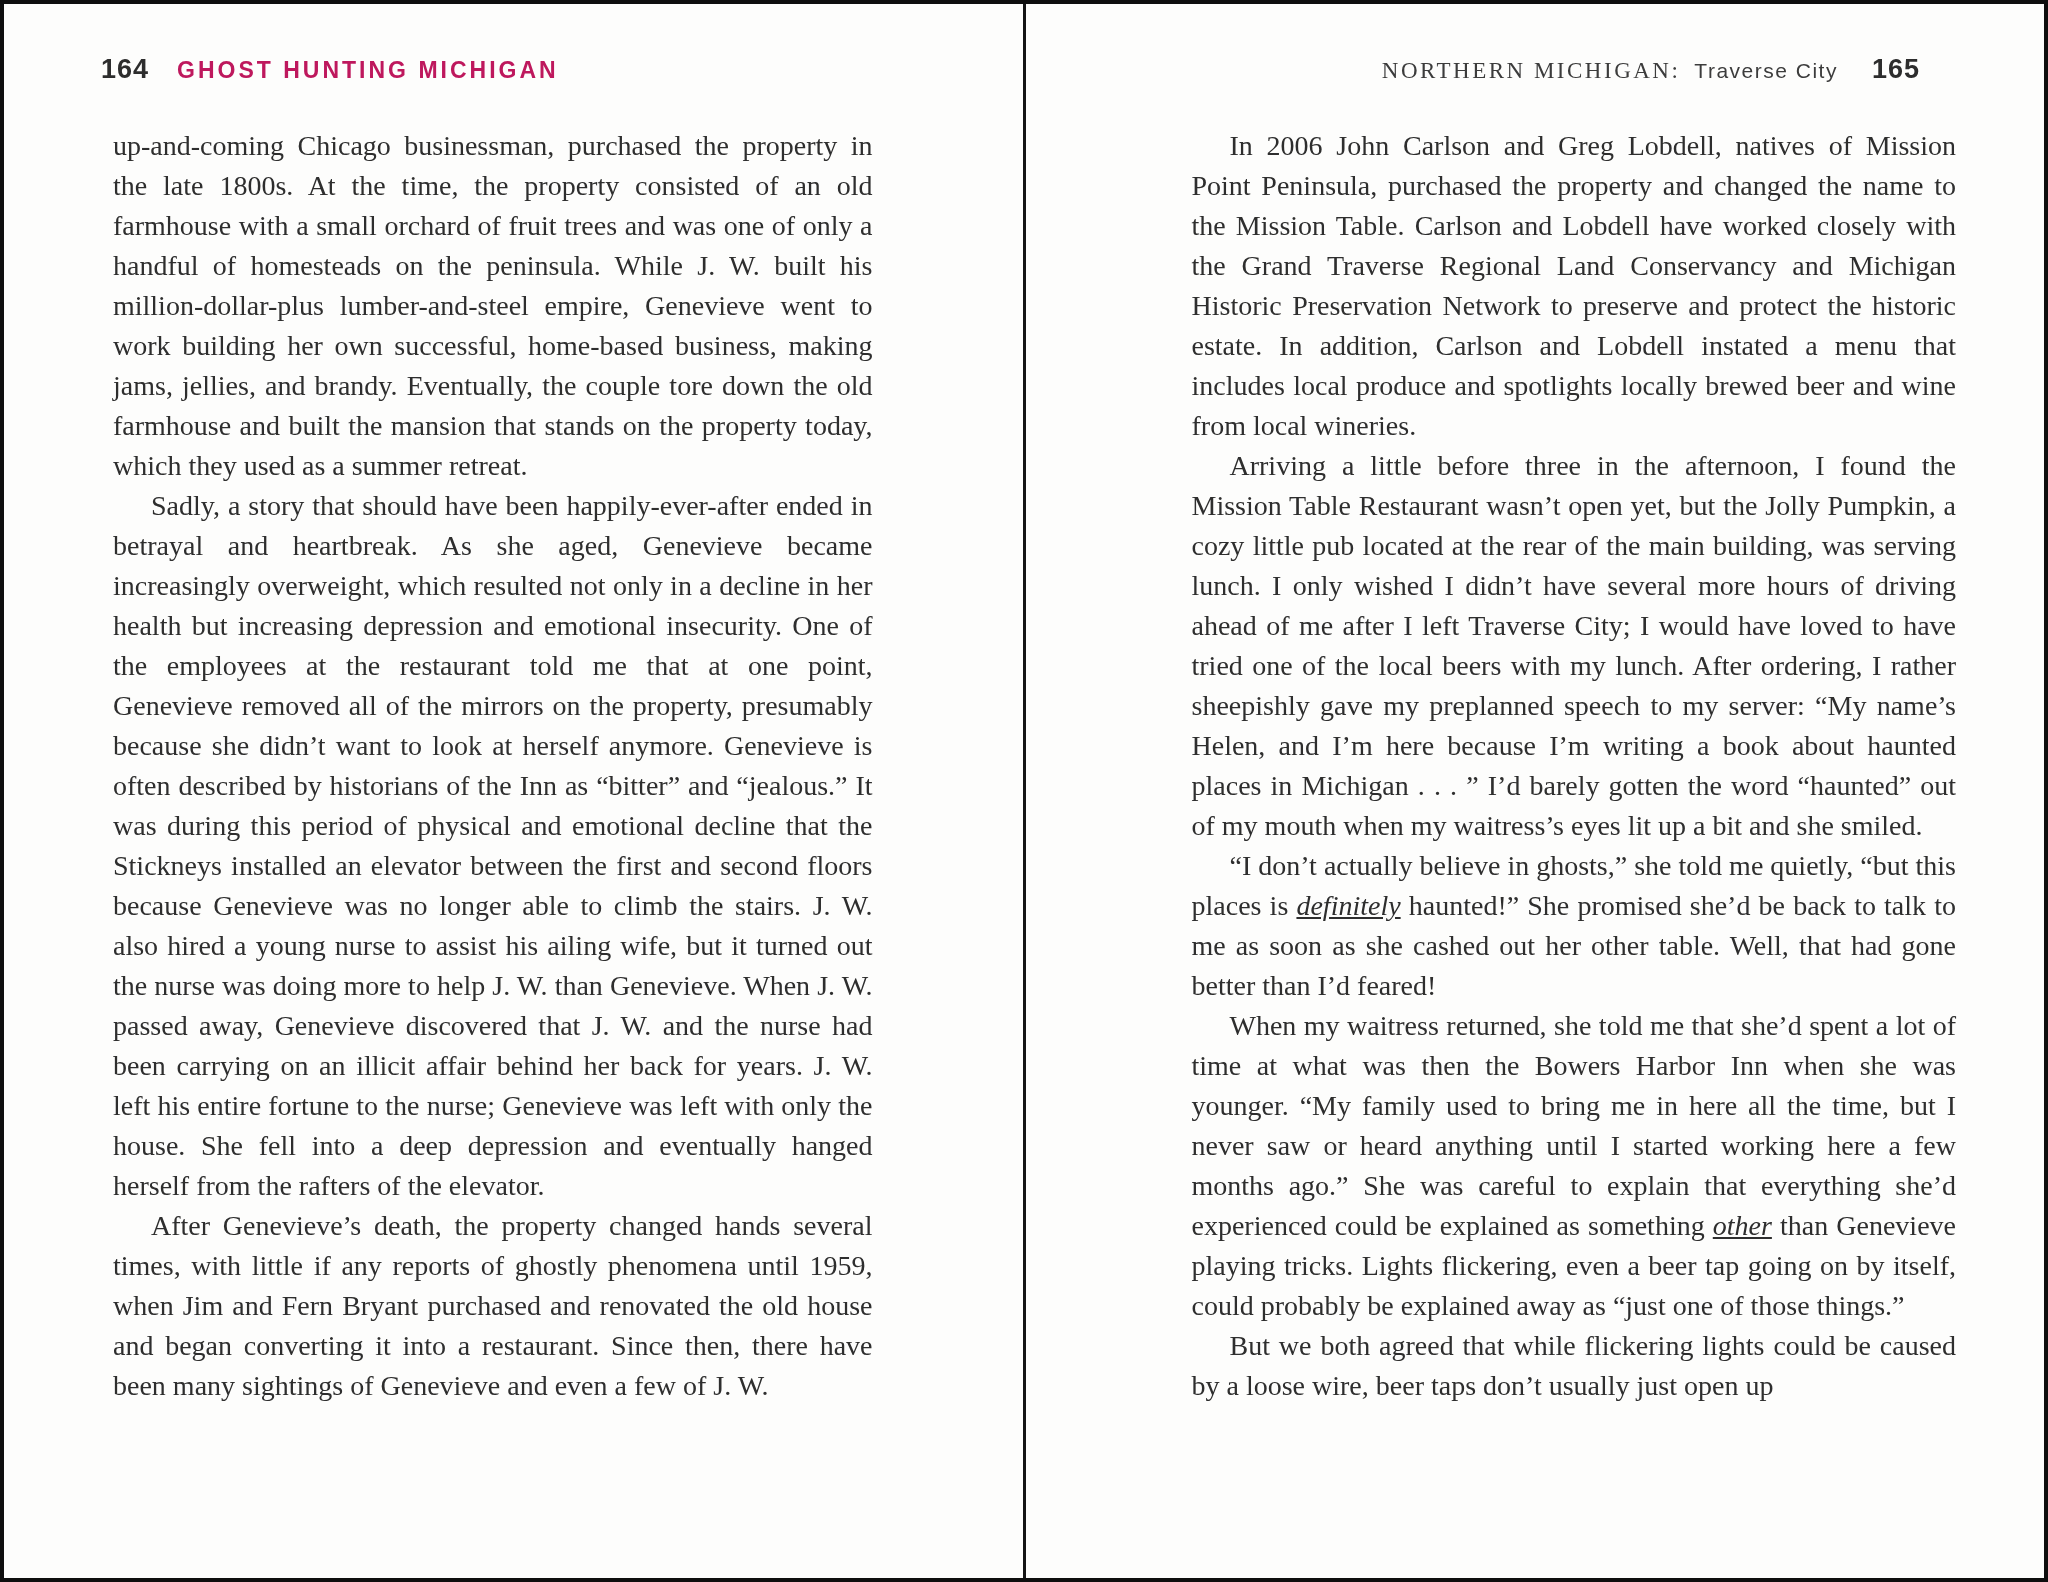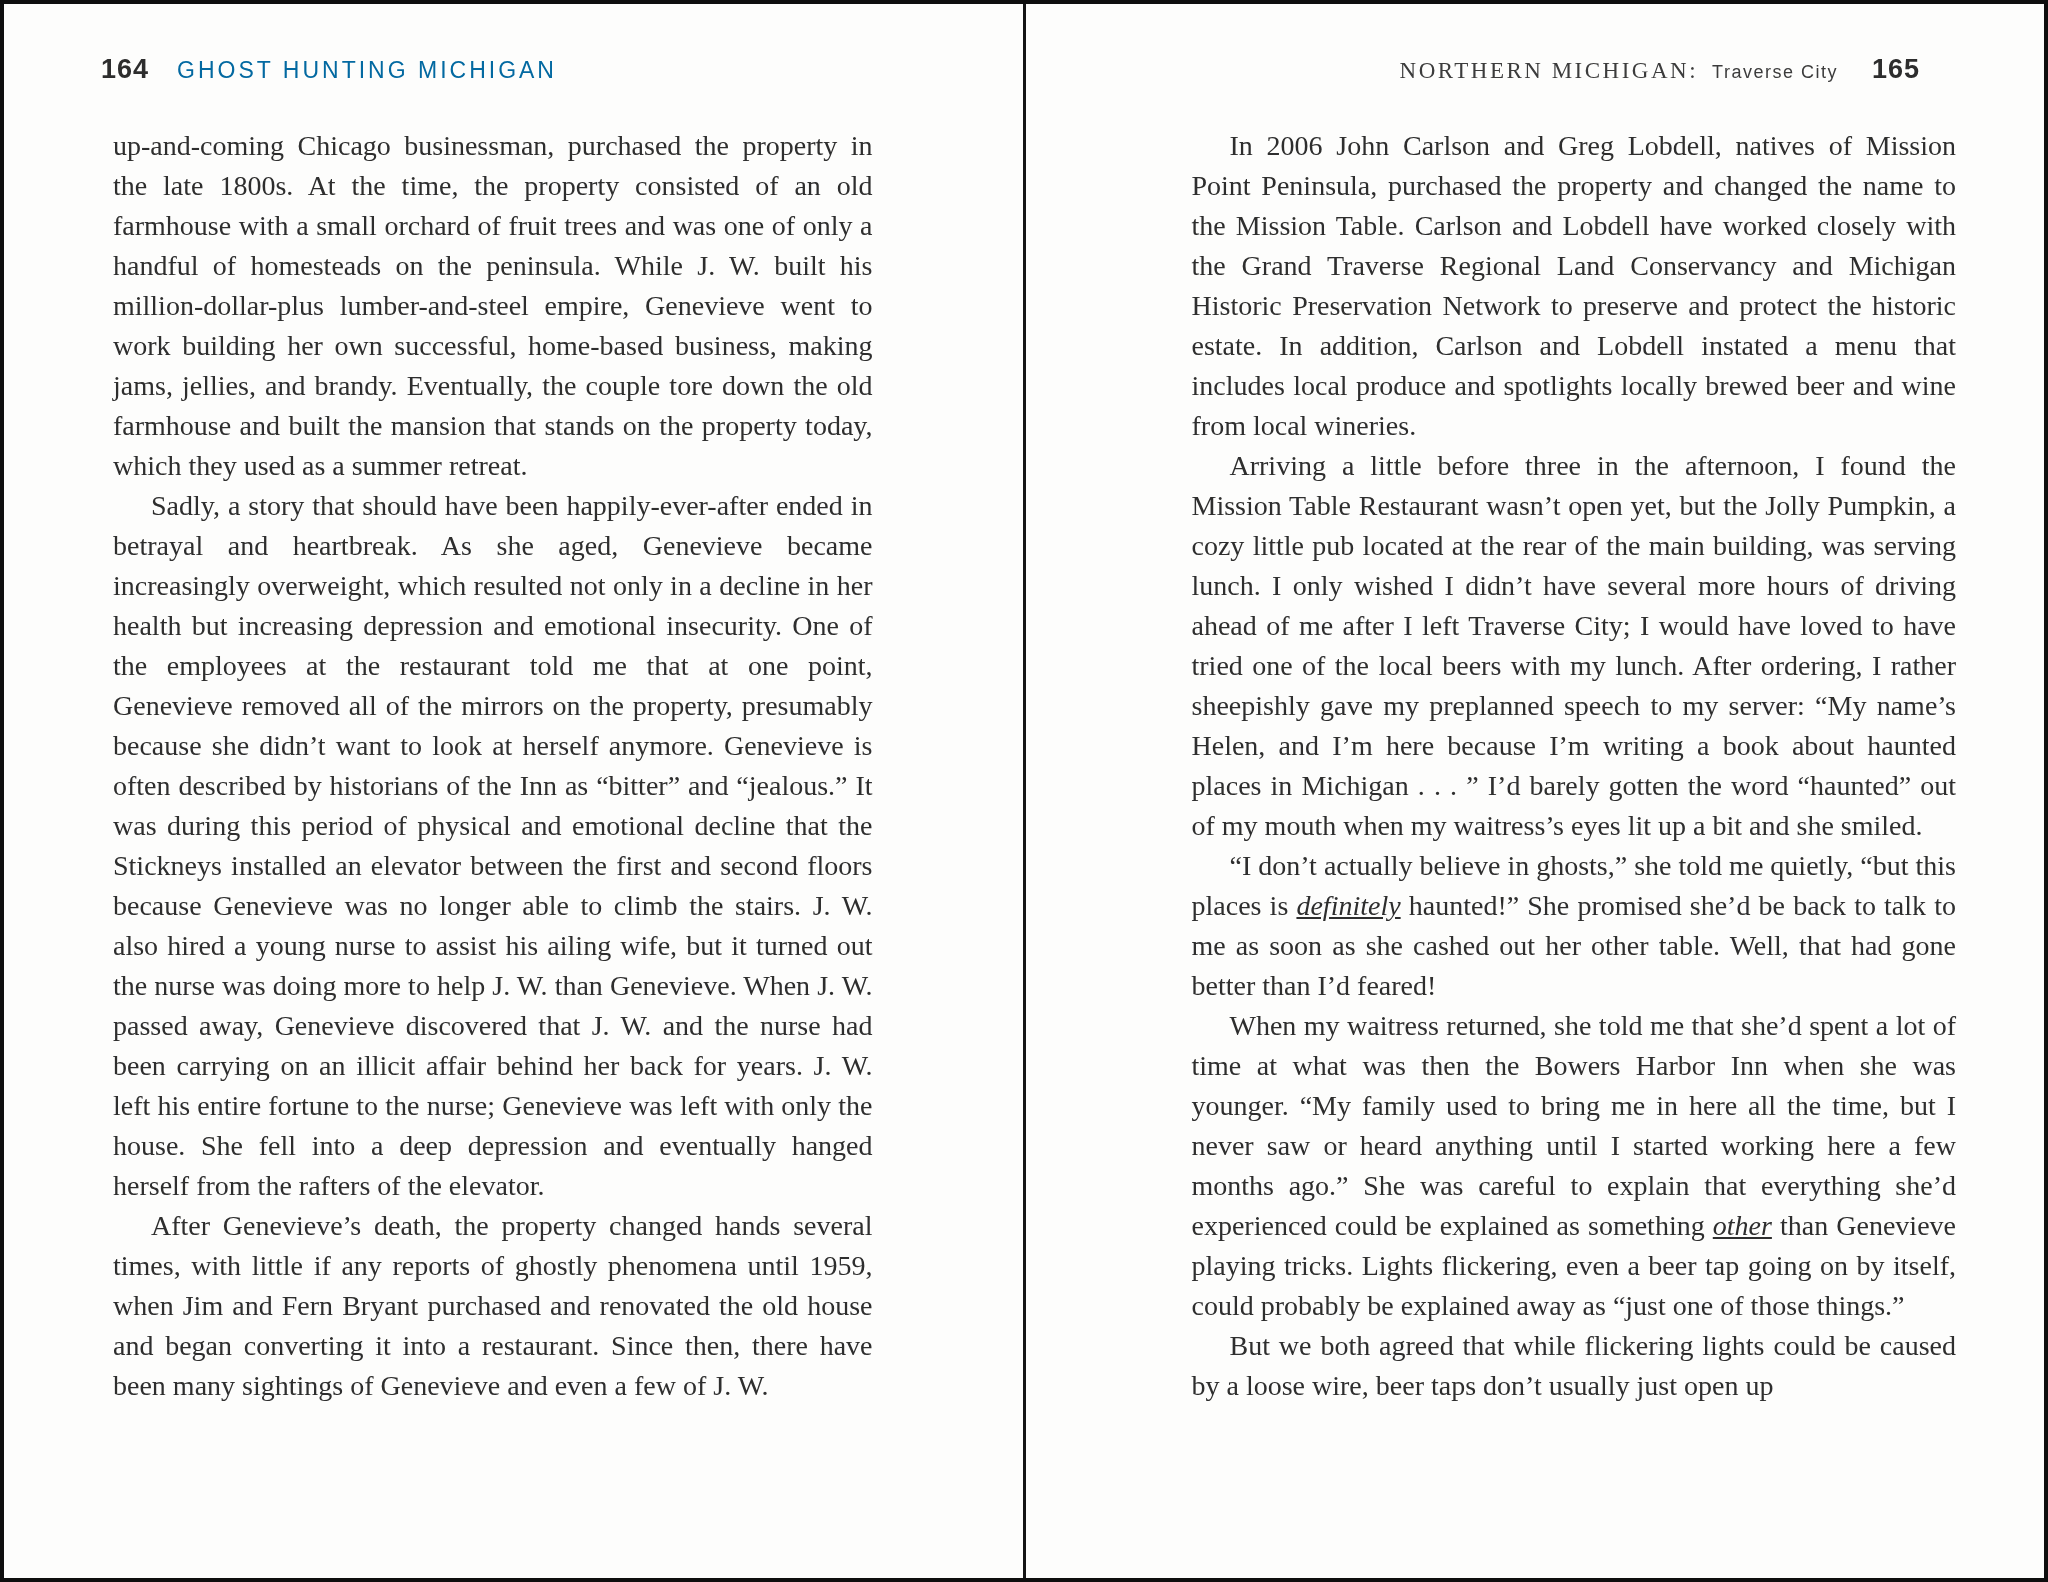--- a/index.html
+++ b/index.html
@@ -33,34 +33,34 @@
   .page-right .page-header { padding-right: 124px; justify-content: flex-end; }
 
   .page-num {
     font-size: 27px;
     font-weight: 600;
     color: #2d2d2d;
     letter-spacing: 1px;
   }
   .running-title {
     font-size: 23px;
-    font-weight: 400;
+    font-weight: 700;
     letter-spacing: 3px;
-    color: #0369a1;
+    color: #be185d;
     margin-left: 28px;
   }
   .section-label {
     font-size: 23px;
     font-weight: 400;
     letter-spacing: 2.5px;
     color: #3c3c3c;
     font-family: Liberation Serif, serif;
   }
   .section-sub {
-    font-size: 18px;
+    font-size: 21px;
     font-weight: 400;
     letter-spacing: 1.5px;
     color: #3c3c3c;
     margin-left: 14px;
   }
   .page-right .page-num { margin-left: 34px; }
 
   .page-body {
     margin-top: 42px;
     font-size: 28px;

